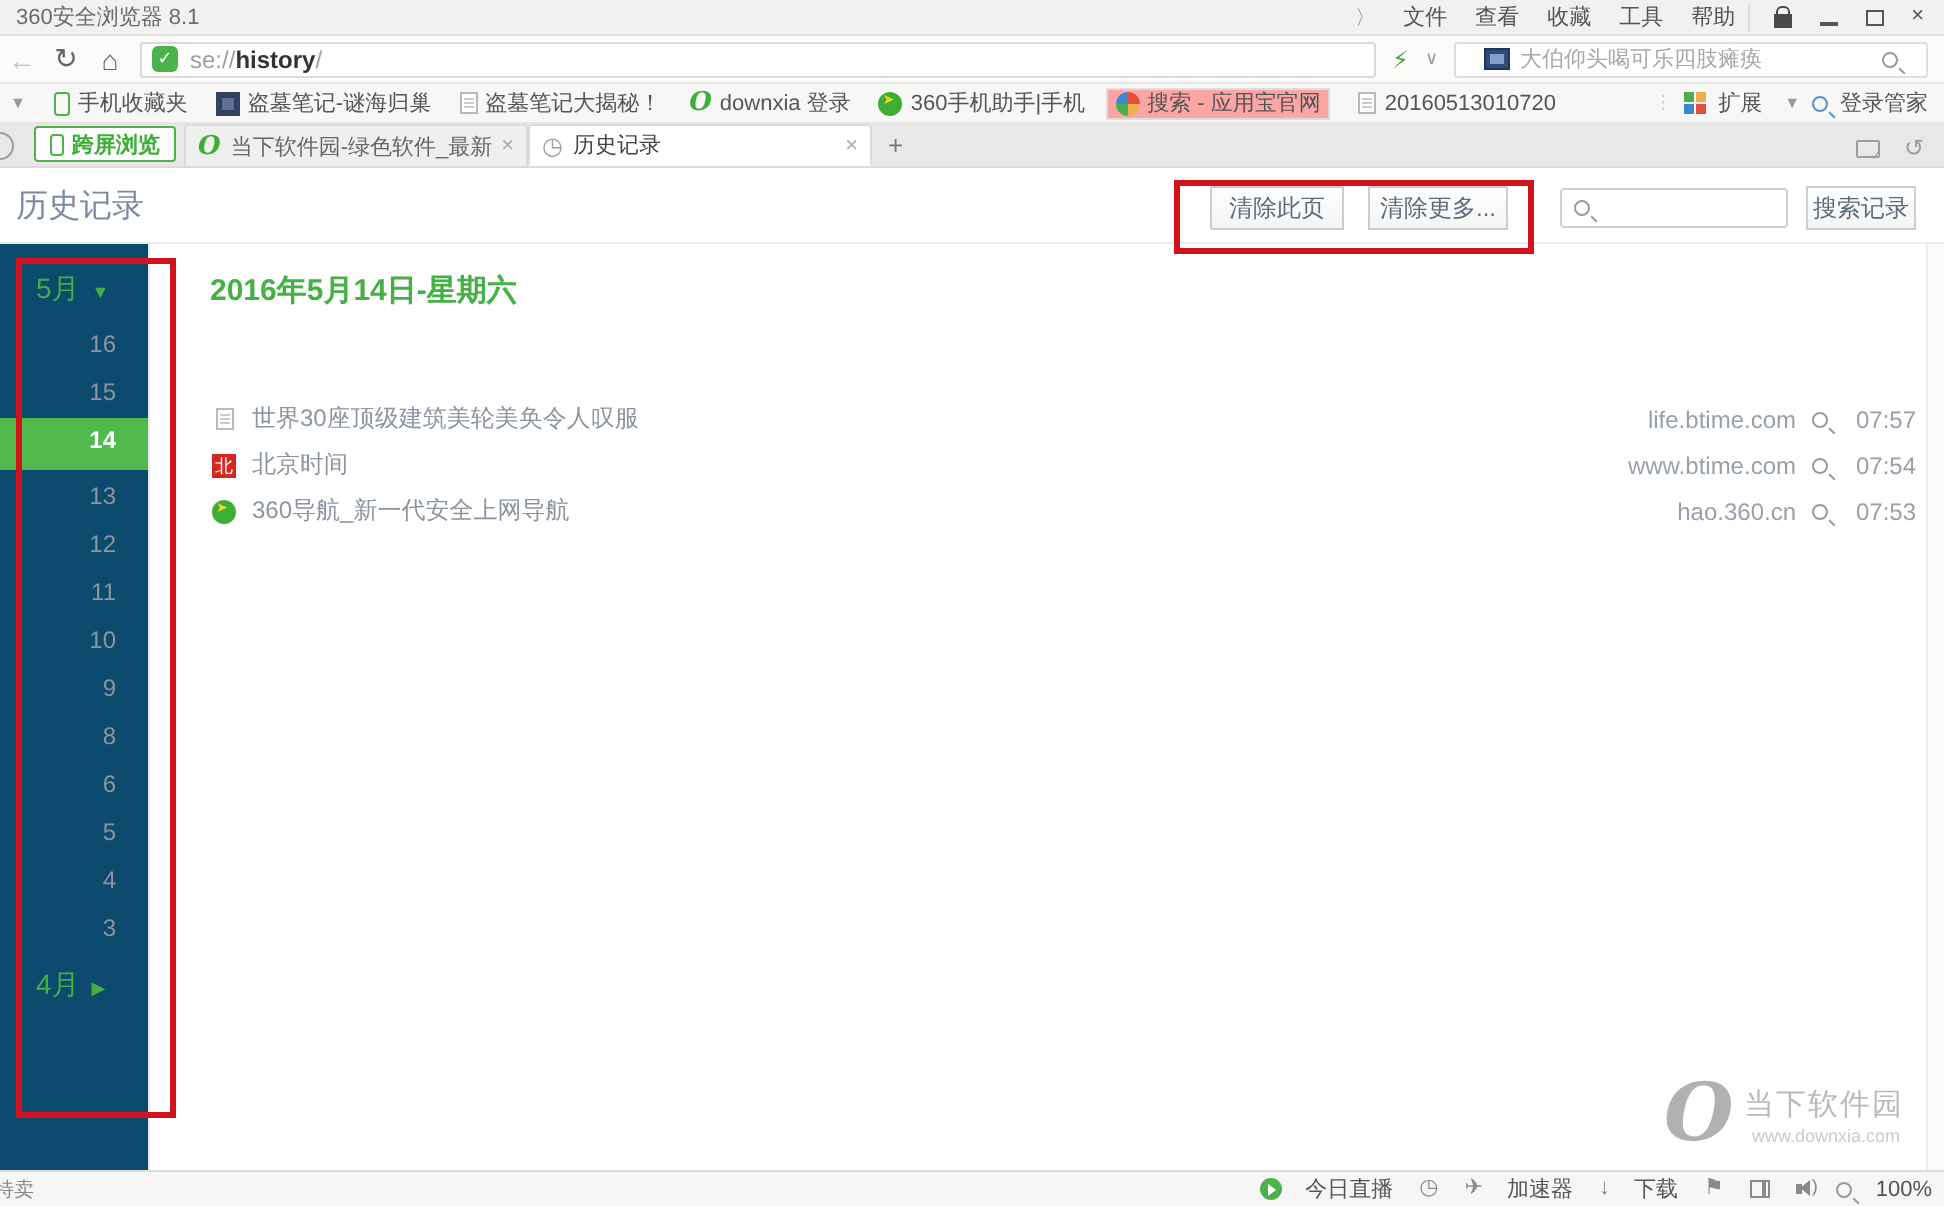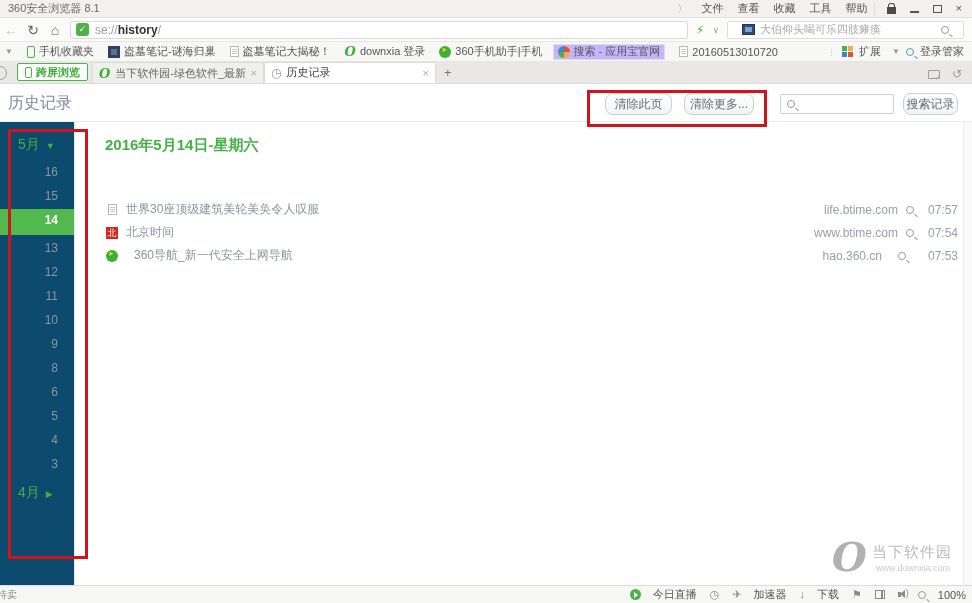--- a/index.html
+++ b/index.html
@@ -34,21 +34,21 @@
   .i-thumb { width:13px; height:11px; background:#2e4d7b; border:1px solid #22365a; display:inline-block; position:relative; }
   .i-thumb::after { content:""; position:absolute; left:2px; top:2px; width:7px; height:5px; background:#7fa0c8; }
   .hottext { font-size:11px; color:#a9a9a9; margin-left:5px; white-space:nowrap; overflow:hidden; flex:1; }
   .i-mag { width:8px; height:8px; border:1px solid #9a9a9a; border-radius:50%; position:relative; display:inline-block; flex:none; }
   .i-mag::after { content:""; position:absolute; width:4px; height:1px; background:#9a9a9a; left:7px; top:8px; transform:rotate(45deg); }
   .i-mag.blue { border-color:#5a8fd0; } .i-mag.blue::after { background:#5a8fd0; }
 
   
   .bmbar { position:absolute; top:42px; left:0; right:0; height:20px; background:#f7f7f6; border-bottom:1px solid #e6e5e4; display:flex; align-items:center; font-size:11px; color:#555; }
   .bm { display:flex; align-items:center; gap:4px; margin-left:14px; white-space:nowrap; }
-  .bm.boxed { border:1px solid #ddd; background:#c4b5fd; padding:0 4px; height:16px; margin-left:10px; }
+  .bm.boxed { border:1px solid #ddd; background:#fca5a5; padding:0 4px; height:16px; margin-left:10px; }
   .bm-caret { color:#999; font-size:8px; margin-left:5px; }
   .i-phone { width:8px; height:12px; border:1px solid #4db24a; border-radius:2px; display:inline-block; }
   .i-darksq { width:12px; height:12px; background:#31405e; display:inline-block; position:relative; }
   .i-darksq::after { content:""; position:absolute; inset:3px; background:#5d6f94; }
   .i-doc { width:9px; height:11px; border:1px solid #b9b9b9; background:#fff; display:inline-block; position:relative; }
   .i-doc::after { content:""; position:absolute; left:1px; top:2px; width:5px; height:1px; background:#ccc; box-shadow:0 2px 0 #ccc, 0 4px 0 #ccc; }
   .i-dxO { color:#3fae37; font-weight:bold; font-size:13px; font-family:"DejaVu Serif",serif; font-style:italic; line-height:1; }
   .i-360 { width:12px; height:12px; background:#3cb035; border-radius:50%; display:inline-block; position:relative; }
   .i-360::after { content:"➤"; position:absolute; left:2px; top:0px; font-size:7px; color:#f6d32d; }
   .i-pinwheel { width:12px; height:12px; border-radius:50%; display:inline-block; background:conic-gradient(#e84c3d 0 25%, #f0ad4e 25% 50%, #4cae4c 50% 75%, #3c87d0 75% 100%); }
@@ -70,21 +70,21 @@
   .newtab { font-size:13px; color:#777; padding:0 10px 3px 8px; }
   .tab-right { margin-left:auto; display:flex; align-items:center; gap:12px; margin-right:10px; padding-bottom:3px; }
   .i-winchk { width:12px; height:9px; border:1px solid #9e9e9e; border-radius:1px; position:relative; }
   .i-winchk::after { content:"✓"; position:absolute; right:-2px; bottom:-4px; font-size:7px; color:#9e9e9e; }
   .i-undo { color:#9e9e9e; font-size:12px; line-height:1; }
 
   
   .content { position:absolute; top:84px; left:0; right:0; bottom:18px; background:#fff; }
   .pageheader { position:absolute; top:0; left:0; right:0; height:38px; border-bottom:1px solid #e8ecef; }
   .pagetitle { position:absolute; left:8px; top:9px; font-size:16px; color:#7b8ba0; }
-  .btn { position:absolute; height:22px; border:1px solid #c9ced3; border-radius:8px; background:linear-gradient(#fefefe,#f3f4f5); font-size:12px; color:#5e6b78; text-align:center; line-height:20px; }
+  .btn { position:absolute; height:22px; border:1px solid #c9ced3; border-radius:0; background:linear-gradient(#fefefe,#f3f4f5); font-size:12px; color:#5e6b78; text-align:center; line-height:20px; }
   .btn-clearpage { left:605px; top:9px; width:67px; }
   .btn-clearmore { left:684px; top:9px; width:70px; }
   .searchfield { position:absolute; left:780px; top:10px; width:114px; height:20px; border:1px solid #ccd1d6; border-radius:2px; background:#fff; display:flex; align-items:center; padding:0 6px; }
   .btn-searchrec { left:903px; top:9px; width:55px; }
 
   
   .sidebar { position:absolute; top:38px; left:0; width:75px; bottom:0; background:#0c4a6e; border-right:1px solid #e7e7e7; }
   .month { font-size:14px; color:#45ad42; padding:14px 0 6px 18px; }
   .month .car { font-size:9px; color:#45ad42; margin-left:6px; }
   .day { height:24px; line-height:24px; font-size:12px; color:#8b94a1; text-align:right; padding-right:16px; }
@@ -283,21 +283,21 @@
       </div>
       <div class="entry" style="top:99px;">
         <span class="eicon">
             <span class="i-bj">北</span>
           </span>
         <span class="etitle">北京时间</span>
         <span class="edomain">www.btime.com</span>
         <span class="i-mag"></span>
         <span class="etime">07:54</span>
       </div>
-      <div class="entry" style="top:122px;gap:8px;">
+      <div class="entry" style="top:122px;">
         <span class="eicon">
             <span class="i-360"></span>
           </span>
         <span class="etitle">360导航_新一代安全上网导航</span>
         <span class="edomain">hao.360.cn</span>
         <span class="i-mag"></span>
         <span class="etime">07:53</span>
       </div>
       <div class="scrolltrack"></div>
     </div>

